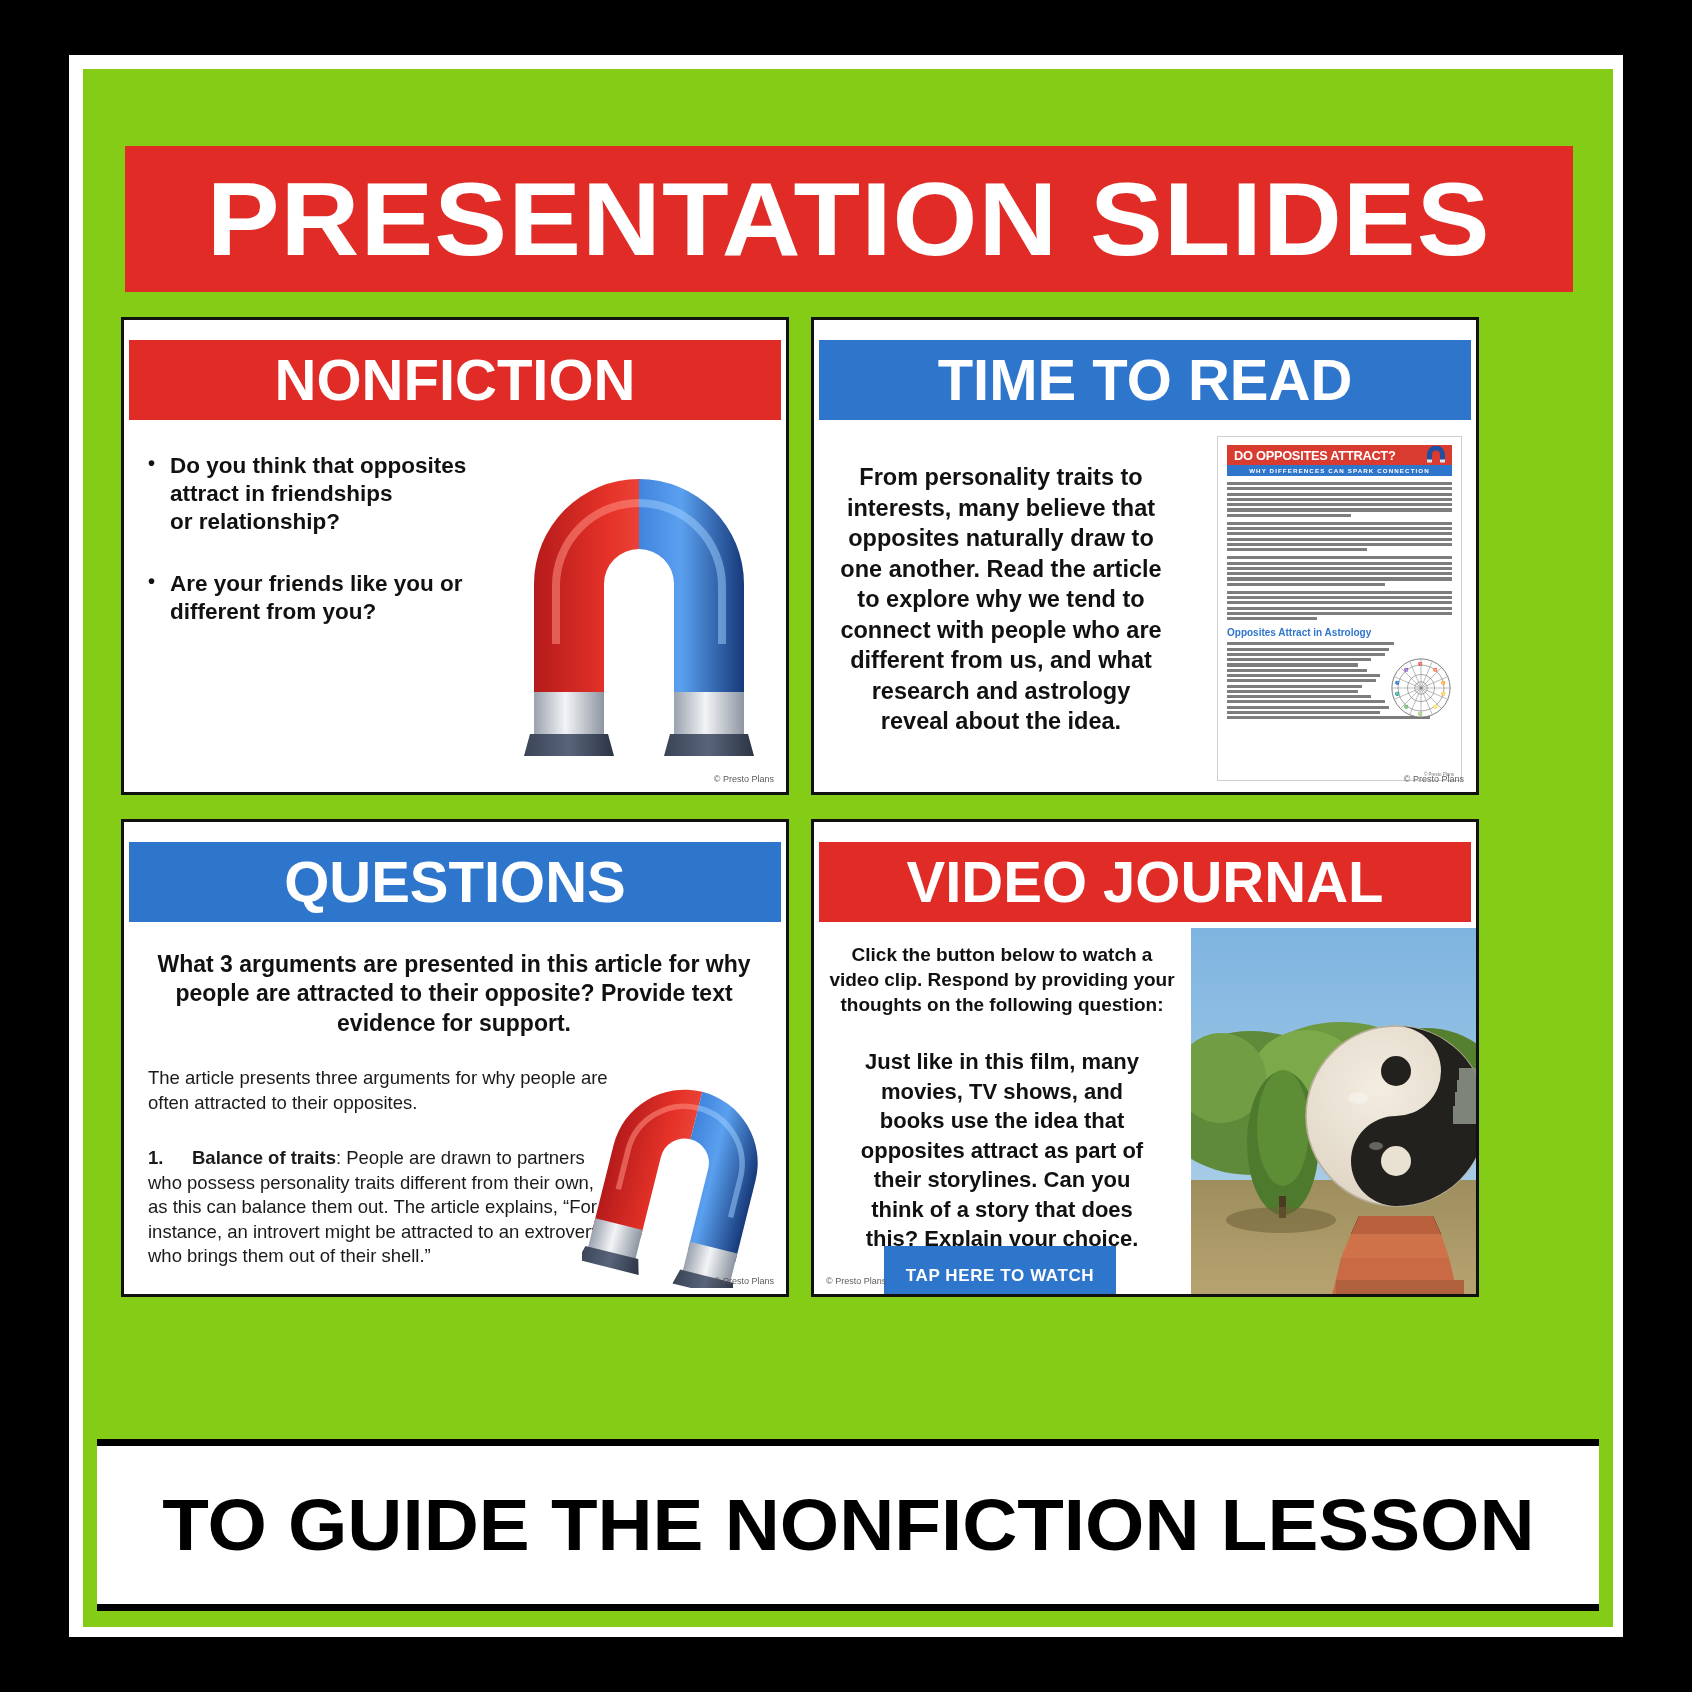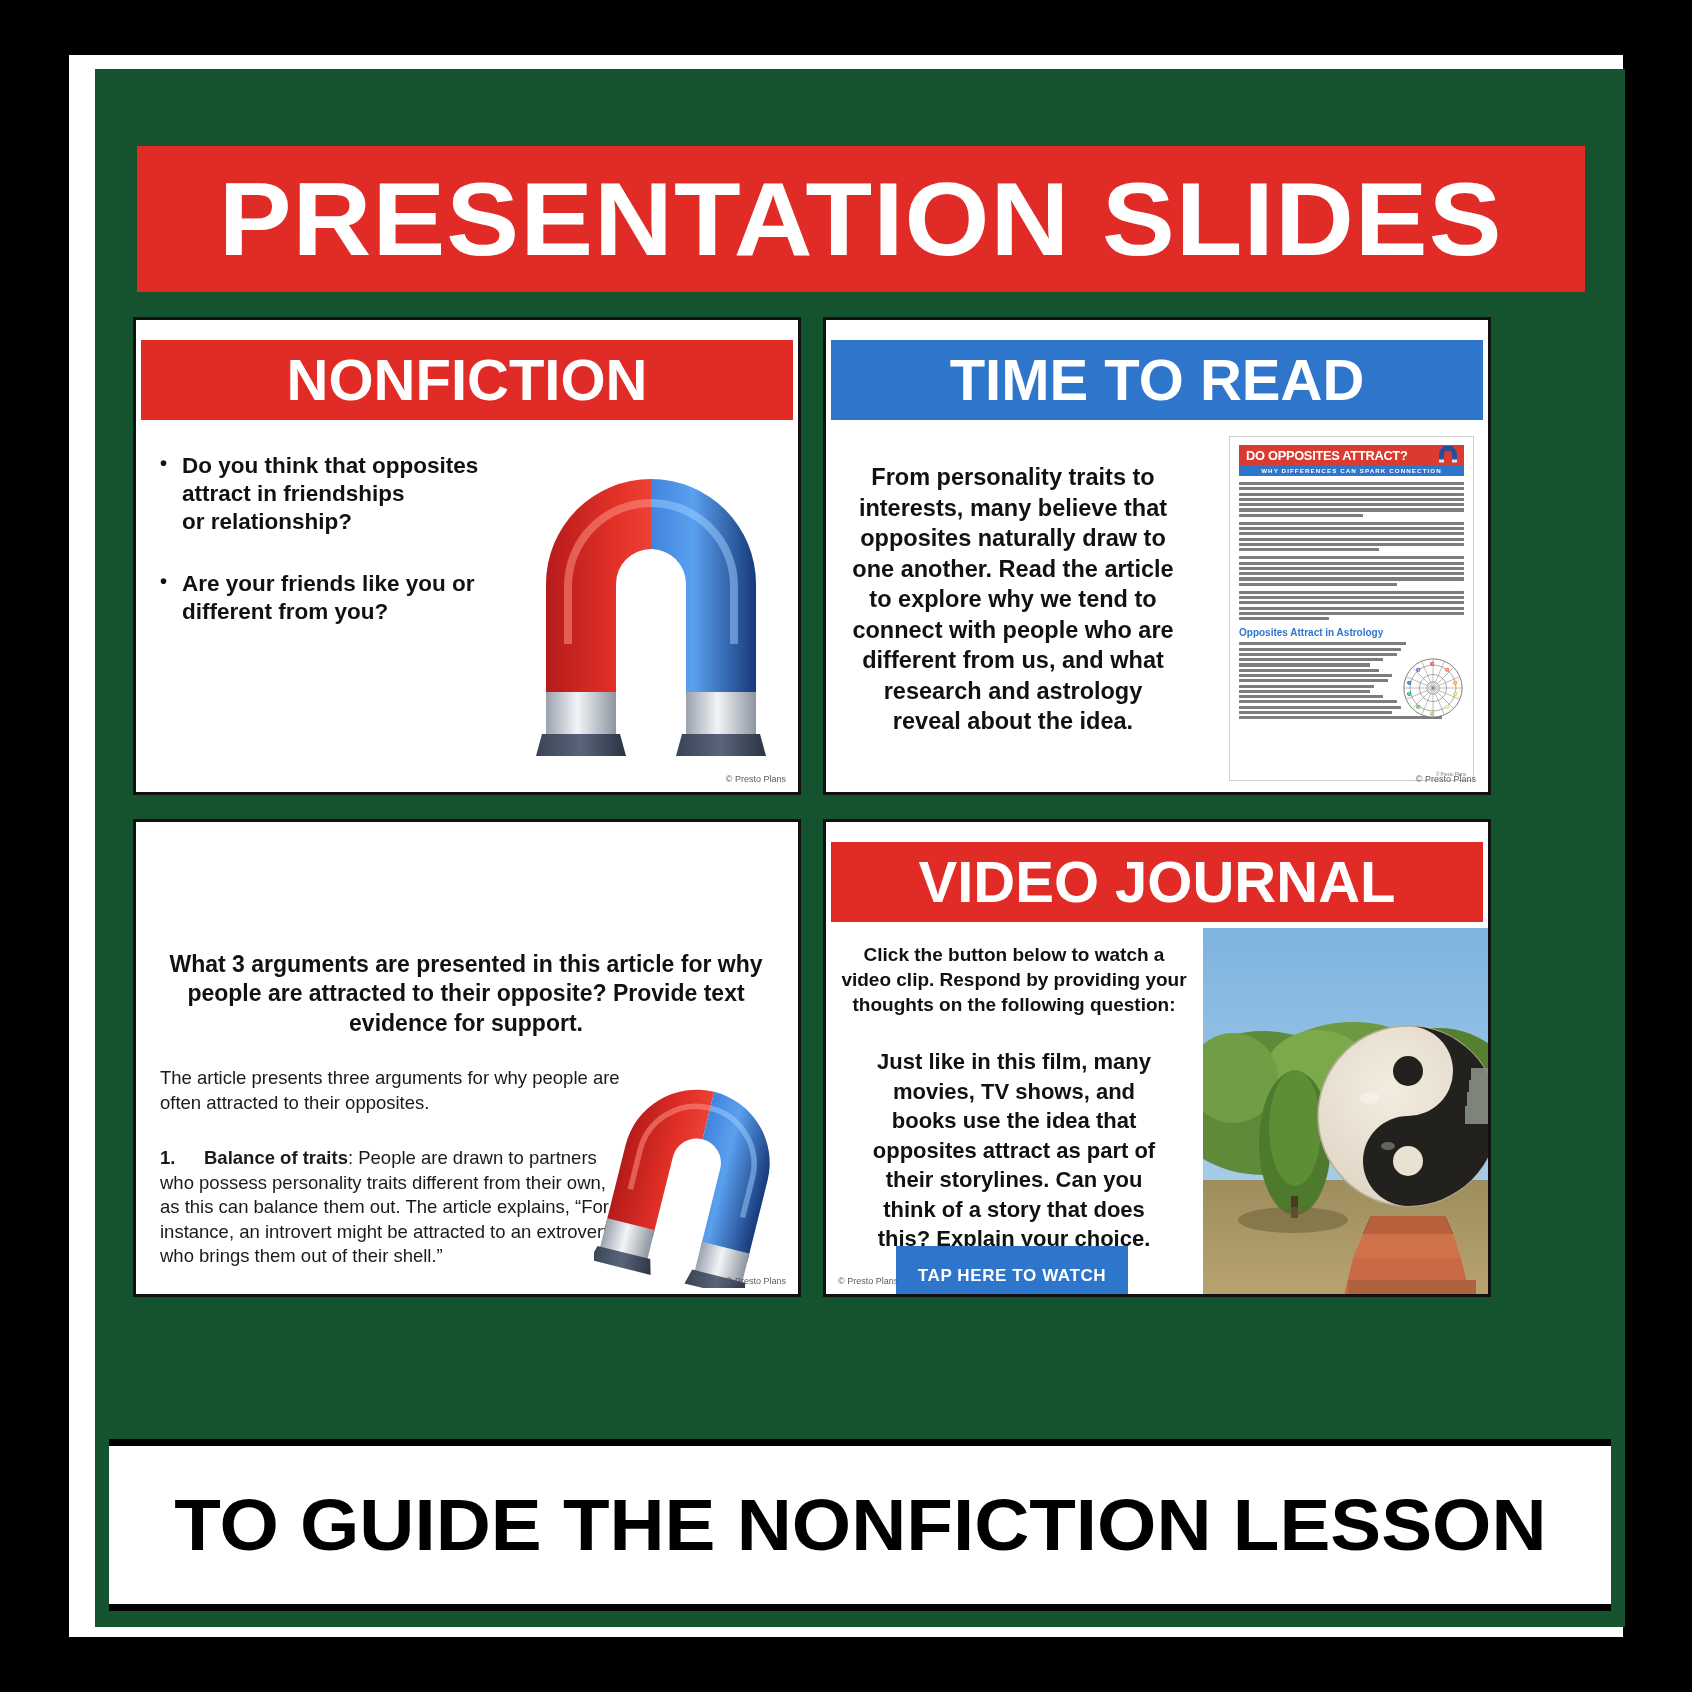--- a/index.html
+++ b/index.html
@@ -12,23 +12,23 @@
   .poster{
     position:absolute;
     left:66px;top:52px;
     width:1560px;height:1588px;
     background:#ffffff;
     box-sizing:border-box;
     border:3px solid #000;
   }
   .inner{
     position:absolute;
-    left:26px;top:14px;
+    left:14px;top:14px;
     width:1530px;height:1558px;
-    background:#14532d;
+    background:#84cc16;
     box-sizing:border-box;
   }
 
   
   .top-banner{
     position:absolute;
     left:42px;top:77px;
     width:1448px;height:146px;
     background:var(--red);
     display:flex;align-items:center;justify-content:center;
@@ -391,20 +391,23 @@
             </svg>
           </div>
           <div class="art-wm">© Presto Plans</div>
         </div>
 
         <div class="wm">© Presto Plans</div>
       </div>
     </div>
 
     <div class="slide">
+      <div class="slide-head blue">
+        <span>QUESTIONS</span>
+      </div>
       <div class="slide-body">
         <div class="q-prompt">What 3 arguments are presented in this article for why people are attracted to their opposite? Provide text evidence for support.</div>
         <div class="q-intro">The article presents three arguments for why people are often attracted to their opposites.</div>
         <div class="q-item">
           <span class="q-num">1.</span>
           <span class="q-body"><b>Balance of traits</b><span>: People are drawn to partners who possess personality traits different from their own, as this can balance them out. The article explains, “For instance, an introvert might be attracted to an extrovert who brings them out of their shell.”</span></span>
         </div>
 
         <div class="magnet" style="right:4px;bottom:6px;width:200px;height:230px;">
           <svg viewBox="0 0 270 330">

